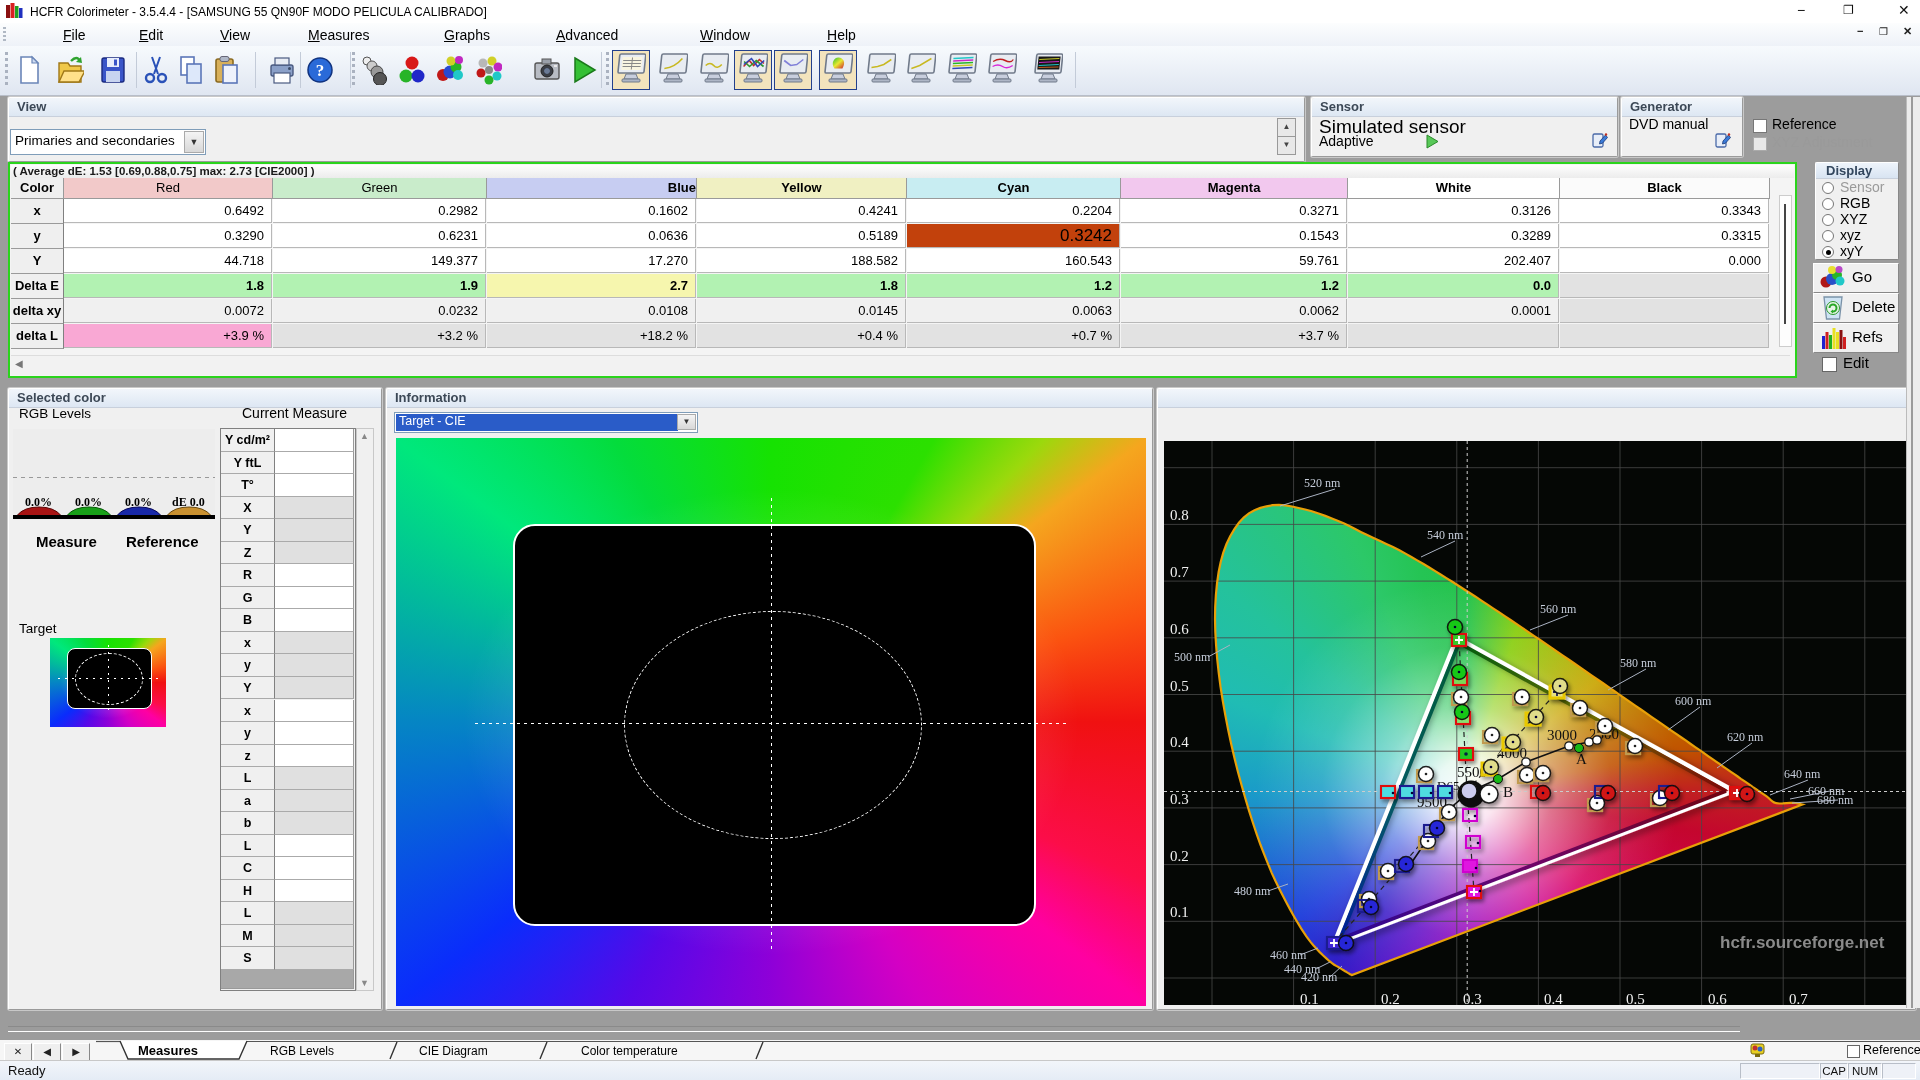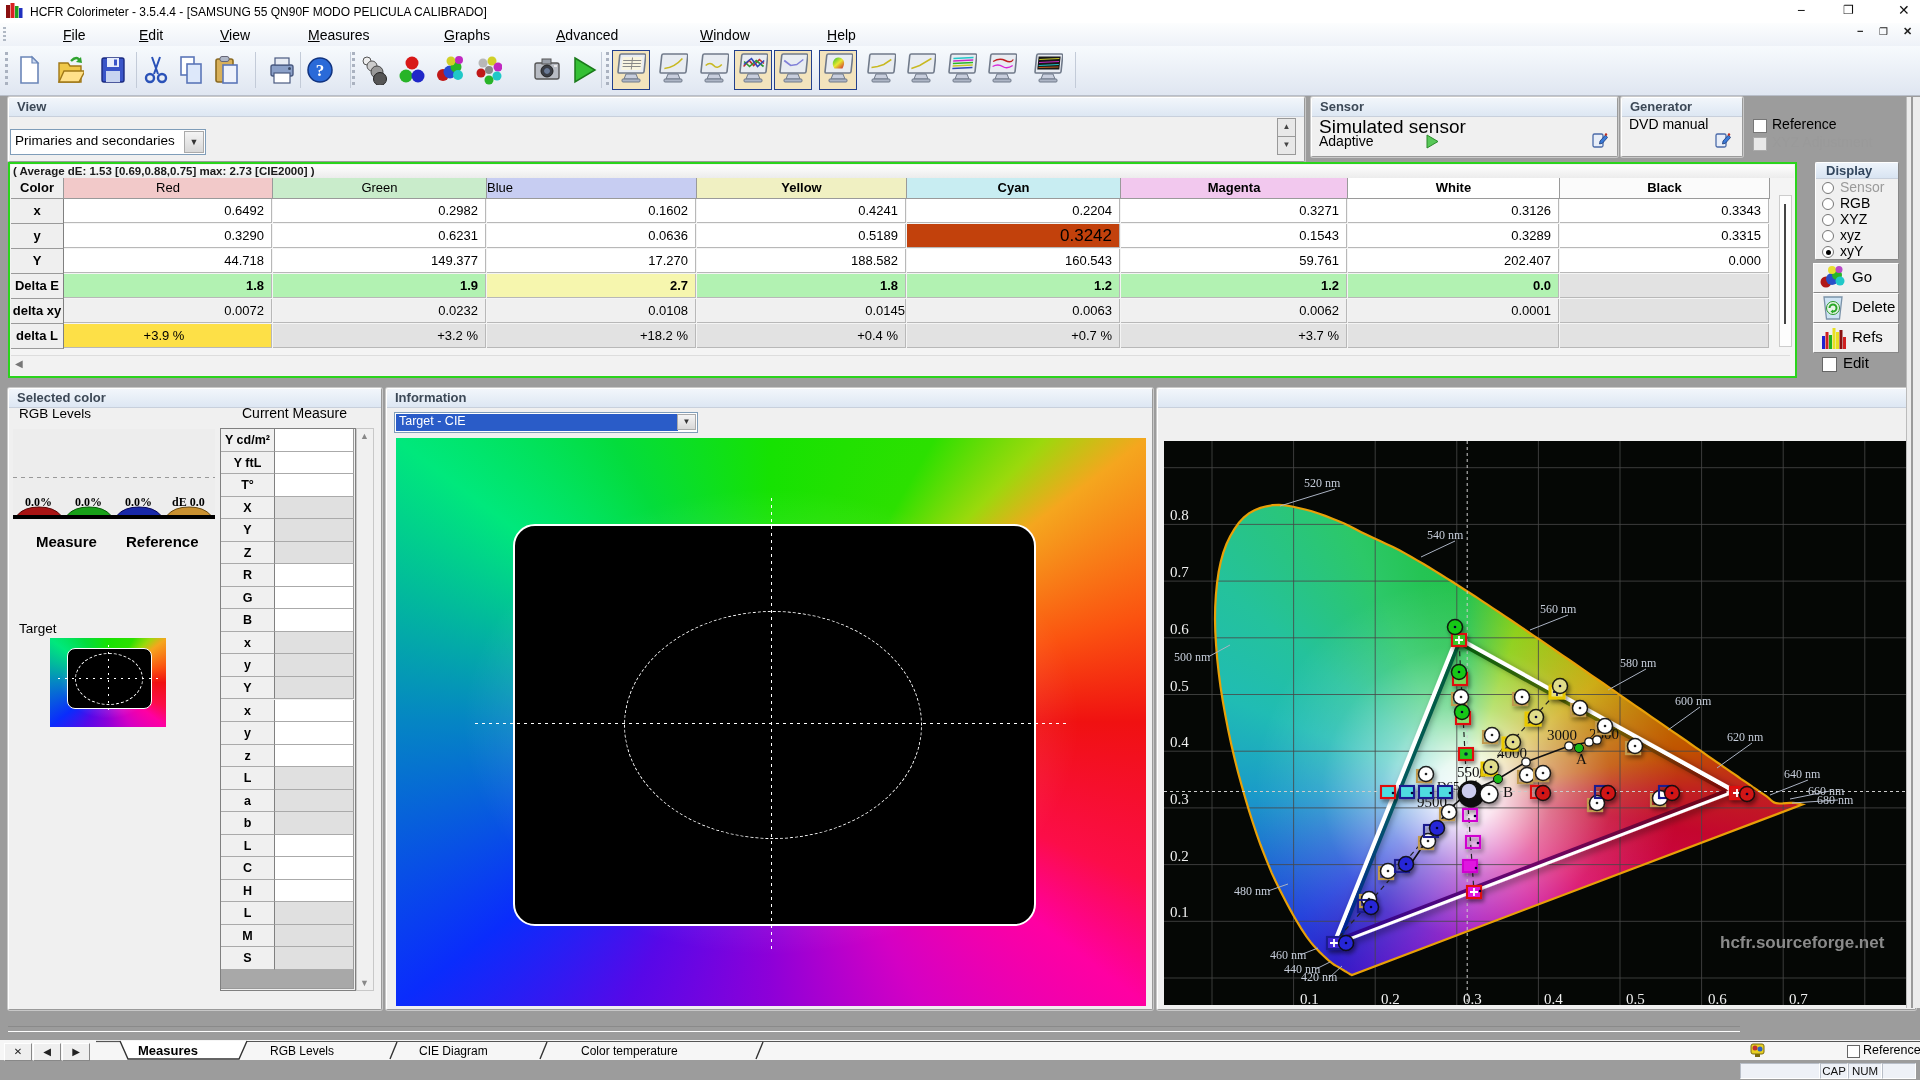--- a/index.html
+++ b/index.html
@@ -385,21 +385,21 @@
     <div style="position:absolute;left:1753px;top:137px;width:12px;height:12px;background:#e8e8e8;border:1px solid #aaa"></div>
     <span style="position:absolute;left:1772px;top:134px;font-size:14px;color:#9a9a9a">XYZ Adjustment</span>
 <div style="position:absolute;left:8px;top:162px;width:1789px;height:216px;background:#f4f4f4;border:2px solid #2ad41c;box-sizing:border-box"></div>
     <div style="position:absolute;left:11px;top:165px;width:1783px;height:13px;background:linear-gradient(#fefefe,#ececec)">
       <span style="position:absolute;left:2px;top:0px;font-weight:bold;font-size:11.5px;color:#1a1a1a">( Average dE: 1.53 [0.69,0.88,0.75] max: 2.73 [CIE2000] )</span>
     </div>
     <div style="position:absolute;left:11px;top:178px;width:1759px;">
       <div style="position:absolute;left:0px;top:0;width:52px;height:20px;background:#efefef;border-right:1px solid #9a9a9a;border-bottom:1px solid #9a9a9a;font-weight:bold;font-size:13px;text-align:center;line-height:20px">Color</div>
       <div style="position:absolute;left:53px;top:0;width:208px;height:20px;background:#f2c9c9;border-right:1px solid #9a9a9a;border-bottom:1px solid #9a9a9a;font-weight:normal;font-size:13px;text-align:center;line-height:20px">Red</div>
       <div style="position:absolute;left:262px;top:0;width:213px;height:20px;background:#c9eccb;border-right:1px solid #9a9a9a;border-bottom:1px solid #9a9a9a;font-weight:normal;font-size:13px;text-align:center;line-height:20px">Green</div>
-      <div style="position:absolute;left:476px;top:0;width:209px;height:20px;background:#c7cdf2;border-right:1px solid #9a9a9a;border-bottom:1px solid #9a9a9a;font-weight:normal;font-size:13px;text-align:left;line-height:20px">Blue</div>
+      <div style="position:absolute;left:476px;top:0;width:209px;height:20px;background:#c7cdf2;border-right:1px solid #9a9a9a;border-bottom:1px solid #9a9a9a;font-weight:bold;font-size:13px;text-align:right;line-height:20px">Blue</div>
       <div style="position:absolute;left:686px;top:0;width:209px;height:20px;background:#f0f0c2;border-right:1px solid #9a9a9a;border-bottom:1px solid #9a9a9a;font-weight:bold;font-size:13px;text-align:center;line-height:20px">Yellow</div>
       <div style="position:absolute;left:896px;top:0;width:213px;height:20px;background:#c8edf2;border-right:1px solid #9a9a9a;border-bottom:1px solid #9a9a9a;font-weight:bold;font-size:13px;text-align:center;line-height:20px">Cyan</div>
       <div style="position:absolute;left:1110px;top:0;width:226px;height:20px;background:#f2c8ee;border-right:1px solid #9a9a9a;border-bottom:1px solid #9a9a9a;font-weight:bold;font-size:13px;text-align:center;line-height:20px">Magenta</div>
       <div style="position:absolute;left:1337px;top:0;width:211px;height:20px;background:#ffffff;border-right:1px solid #9a9a9a;border-bottom:1px solid #9a9a9a;font-weight:bold;font-size:13px;text-align:center;line-height:20px">White</div>
       <div style="position:absolute;left:1549px;top:0;width:209px;height:20px;background:#fbfbfb;border-right:1px solid #9a9a9a;border-bottom:1px solid #9a9a9a;font-weight:bold;font-size:13px;text-align:center;line-height:20px">Black</div>
       <div style="position:absolute;left:0;top:21px;width:52px;height:24px;background:#efefef;border-right:1px solid #808080;border-bottom:1px solid #9a9a9a;font-weight:bold;font-size:13px;text-align:center;line-height:24px">x</div>
       <div style="position:absolute;left:53px;top:21px;width:208px;height:24px;background:#fff;border-right:1px solid #b8b8b8;border-bottom:1px solid #b8b8b8;font-size:13px;font-weight:normal;text-align:right;line-height:24px;padding-right:7px;box-sizing:border-box">0.6492</div>
       <div style="position:absolute;left:262px;top:21px;width:213px;height:24px;background:#fff;border-right:1px solid #b8b8b8;border-bottom:1px solid #b8b8b8;font-size:13px;font-weight:normal;text-align:right;line-height:24px;padding-right:7px;box-sizing:border-box">0.2982</div>
       <div style="position:absolute;left:476px;top:21px;width:209px;height:24px;background:#fff;border-right:1px solid #b8b8b8;border-bottom:1px solid #b8b8b8;font-size:13px;font-weight:normal;text-align:right;line-height:24px;padding-right:7px;box-sizing:border-box">0.1602</div>
       <div style="position:absolute;left:686px;top:21px;width:209px;height:24px;background:#fff;border-right:1px solid #b8b8b8;border-bottom:1px solid #b8b8b8;font-size:13px;font-weight:normal;text-align:right;line-height:24px;padding-right:7px;box-sizing:border-box">0.4241</div>
@@ -431,27 +431,27 @@
       <div style="position:absolute;left:476px;top:96px;width:209px;height:24px;background:#f6f6ae;border-right:1px solid #b8b8b8;border-bottom:1px solid #b8b8b8;font-size:13px;font-weight:bold;text-align:right;line-height:24px;padding-right:7px;box-sizing:border-box">2.7</div>
       <div style="position:absolute;left:686px;top:96px;width:209px;height:24px;background:#b2f2b2;border-right:1px solid #b8b8b8;border-bottom:1px solid #b8b8b8;font-size:13px;font-weight:bold;text-align:right;line-height:24px;padding-right:7px;box-sizing:border-box">1.8</div>
       <div style="position:absolute;left:896px;top:96px;width:213px;height:24px;background:#b2f2b2;border-right:1px solid #b8b8b8;border-bottom:1px solid #b8b8b8;font-size:13px;font-weight:bold;text-align:right;line-height:24px;padding-right:7px;box-sizing:border-box">1.2</div>
       <div style="position:absolute;left:1110px;top:96px;width:226px;height:24px;background:#b2f2b2;border-right:1px solid #b8b8b8;border-bottom:1px solid #b8b8b8;font-size:13px;font-weight:bold;text-align:right;line-height:24px;padding-right:7px;box-sizing:border-box">1.2</div>
       <div style="position:absolute;left:1337px;top:96px;width:211px;height:24px;background:#b2f2b2;border-right:1px solid #b8b8b8;border-bottom:1px solid #b8b8b8;font-size:13px;font-weight:bold;text-align:right;line-height:24px;padding-right:7px;box-sizing:border-box">0.0</div>
       <div style="position:absolute;left:1549px;top:96px;width:209px;height:24px;background:#e2e2e2;border-right:1px solid #b8b8b8;border-bottom:1px solid #b8b8b8;font-size:13px;font-weight:bold;text-align:right;line-height:24px;padding-right:7px;box-sizing:border-box"></div>
       <div style="position:absolute;left:0;top:121px;width:52px;height:24px;background:#efefef;border-right:1px solid #808080;border-bottom:1px solid #9a9a9a;font-weight:bold;font-size:13px;text-align:center;line-height:24px">delta xy</div>
       <div style="position:absolute;left:53px;top:121px;width:208px;height:24px;background:#f0f0f0;border-right:1px solid #b8b8b8;border-bottom:1px solid #b8b8b8;font-size:13px;font-weight:normal;text-align:right;line-height:24px;padding-right:7px;box-sizing:border-box">0.0072</div>
       <div style="position:absolute;left:262px;top:121px;width:213px;height:24px;background:#f0f0f0;border-right:1px solid #b8b8b8;border-bottom:1px solid #b8b8b8;font-size:13px;font-weight:normal;text-align:right;line-height:24px;padding-right:7px;box-sizing:border-box">0.0232</div>
       <div style="position:absolute;left:476px;top:121px;width:209px;height:24px;background:#f0f0f0;border-right:1px solid #b8b8b8;border-bottom:1px solid #b8b8b8;font-size:13px;font-weight:normal;text-align:right;line-height:24px;padding-right:7px;box-sizing:border-box">0.0108</div>
-      <div style="position:absolute;left:686px;top:121px;width:209px;height:24px;background:#f0f0f0;border-right:1px solid #b8b8b8;border-bottom:1px solid #b8b8b8;font-size:13px;font-weight:normal;text-align:right;line-height:24px;box-sizing:border-box">0.0145</div>
+      <div style="position:absolute;left:686px;top:121px;width:209px;height:24px;background:#f0f0f0;border-right:1px solid #b8b8b8;border-bottom:1px solid #b8b8b8;font-size:13px;font-weight:normal;text-align:right;line-height:24px;padding-right:7px;box-sizing:border-box">0.0145</div>
       <div style="position:absolute;left:896px;top:121px;width:213px;height:24px;background:#f0f0f0;border-right:1px solid #b8b8b8;border-bottom:1px solid #b8b8b8;font-size:13px;font-weight:normal;text-align:right;line-height:24px;padding-right:7px;box-sizing:border-box">0.0063</div>
       <div style="position:absolute;left:1110px;top:121px;width:226px;height:24px;background:#f0f0f0;border-right:1px solid #b8b8b8;border-bottom:1px solid #b8b8b8;font-size:13px;font-weight:normal;text-align:right;line-height:24px;padding-right:7px;box-sizing:border-box">0.0062</div>
       <div style="position:absolute;left:1337px;top:121px;width:211px;height:24px;background:#f0f0f0;border-right:1px solid #b8b8b8;border-bottom:1px solid #b8b8b8;font-size:13px;font-weight:normal;text-align:right;line-height:24px;padding-right:7px;box-sizing:border-box">0.0001</div>
       <div style="position:absolute;left:1549px;top:121px;width:209px;height:24px;background:#e2e2e2;border-right:1px solid #b8b8b8;border-bottom:1px solid #b8b8b8;font-size:13px;font-weight:normal;text-align:right;line-height:24px;padding-right:7px;box-sizing:border-box"></div>
       <div style="position:absolute;left:0;top:146px;width:52px;height:24px;background:#efefef;border-right:1px solid #808080;border-bottom:1px solid #9a9a9a;font-weight:bold;font-size:13px;text-align:center;line-height:24px">delta L</div>
-      <div style="position:absolute;left:53px;top:146px;width:208px;height:24px;background:#fde047;border-right:1px solid #b8b8b8;border-bottom:1px solid #b8b8b8;font-size:13px;font-weight:normal;text-align:center;line-height:24px;padding-right:7px;box-sizing:border-box">+3.9 %</div>
+      <div style="position:absolute;left:53px;top:146px;width:208px;height:24px;background:#f9a8d4;border-right:1px solid #b8b8b8;border-bottom:1px solid #b8b8b8;font-size:13px;font-weight:normal;text-align:right;line-height:24px;padding-right:7px;box-sizing:border-box">+3.9 %</div>
       <div style="position:absolute;left:262px;top:146px;width:213px;height:24px;background:#e2e2e2;border-right:1px solid #b8b8b8;border-bottom:1px solid #b8b8b8;font-size:13px;font-weight:normal;text-align:right;line-height:24px;padding-right:7px;box-sizing:border-box">+3.2 %</div>
       <div style="position:absolute;left:476px;top:146px;width:209px;height:24px;background:#e2e2e2;border-right:1px solid #b8b8b8;border-bottom:1px solid #b8b8b8;font-size:13px;font-weight:normal;text-align:right;line-height:24px;padding-right:7px;box-sizing:border-box">+18.2 %</div>
       <div style="position:absolute;left:686px;top:146px;width:209px;height:24px;background:#e2e2e2;border-right:1px solid #b8b8b8;border-bottom:1px solid #b8b8b8;font-size:13px;font-weight:normal;text-align:right;line-height:24px;padding-right:7px;box-sizing:border-box">+0.4 %</div>
       <div style="position:absolute;left:896px;top:146px;width:213px;height:24px;background:#e2e2e2;border-right:1px solid #b8b8b8;border-bottom:1px solid #b8b8b8;font-size:13px;font-weight:normal;text-align:right;line-height:24px;padding-right:7px;box-sizing:border-box">+0.7 %</div>
       <div style="position:absolute;left:1110px;top:146px;width:226px;height:24px;background:#e2e2e2;border-right:1px solid #b8b8b8;border-bottom:1px solid #b8b8b8;font-size:13px;font-weight:normal;text-align:right;line-height:24px;padding-right:7px;box-sizing:border-box">+3.7 %</div>
       <div style="position:absolute;left:1337px;top:146px;width:211px;height:24px;background:#e2e2e2;border-right:1px solid #b8b8b8;border-bottom:1px solid #b8b8b8;font-size:13px;font-weight:normal;text-align:right;line-height:24px;padding-right:7px;box-sizing:border-box"></div>
       <div style="position:absolute;left:1549px;top:146px;width:209px;height:24px;background:#e2e2e2;border-right:1px solid #b8b8b8;border-bottom:1px solid #b8b8b8;font-size:13px;font-weight:normal;text-align:right;line-height:24px;padding-right:7px;box-sizing:border-box"></div>
     </div>
     <div style="position:absolute;left:1779px;top:195px;width:11px;height:150px;background:#fdfdfd;border:1px solid #ccc">
       <div style="position:absolute;left:4px;top:8px;width:2px;height:120px;background:#444"></div>
@@ -899,16 +899,19 @@
       <text x="581" y="15" font-size="12" font-family="Liberation Sans">Color temperature</text>
     </svg>
     <svg style="position:absolute;left:1750px;top:1043px" width="15" height="15" viewBox="0 0 15 15">
       <rect x="1" y="1" width="13" height="10" rx="2" fill="#e8d020" stroke="#7a6a10"></rect>
       <circle cx="5" cy="5" r="2.5" fill="#c03030"></circle>
       <circle cx="10" cy="6" r="2.5" fill="#3060c0"></circle>
       <rect x="5" y="11" width="5" height="3" fill="#7a6a10"></rect>
     </svg>
     <div style="position:absolute;left:1847px;top:1045px;width:11px;height:11px;background:#fff;border:1px solid #666"></div>
     <span style="position:absolute;left:1863px;top:1043px;font-size:12.5px">Reference</span>
+    <div style="position:absolute;left:0;top:1060px;width:1920px;height:20px;background:linear-gradient(#f2f5fa,#e4ebf5);border-top:1px solid #c8c8c8">
+      <span style="position:absolute;left:8px;top:2px;font-size:13px;color:#111">Ready</span>
+    </div>
     <div style="position:absolute;left:1740px;top:1063px;width:78px;height:14px;background:#eef1f7;border:1px solid #b8bec8;border-bottom-color:#fff;border-right-color:#fff;font-size:11.5px;text-align:center;color:#111;line-height:14px"></div>
     <div style="position:absolute;left:1820px;top:1063px;width:26px;height:14px;background:#eef1f7;border:1px solid #b8bec8;border-bottom-color:#fff;border-right-color:#fff;font-size:11.5px;text-align:center;color:#111;line-height:14px">CAP</div>
     <div style="position:absolute;left:1848px;top:1063px;width:32px;height:14px;background:#eef1f7;border:1px solid #b8bec8;border-bottom-color:#fff;border-right-color:#fff;font-size:11.5px;text-align:center;color:#111;line-height:14px">NUM</div>
     <div style="position:absolute;left:1882px;top:1063px;width:32px;height:14px;background:#eef1f7;border:1px solid #b8bec8;border-bottom-color:#fff;border-right-color:#fff;font-size:11.5px;text-align:center;color:#111;line-height:14px"></div>
 </div>
 </body></html>

